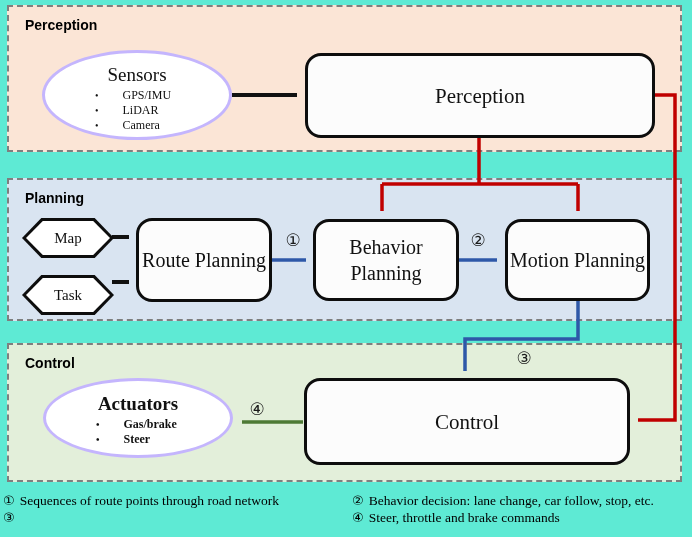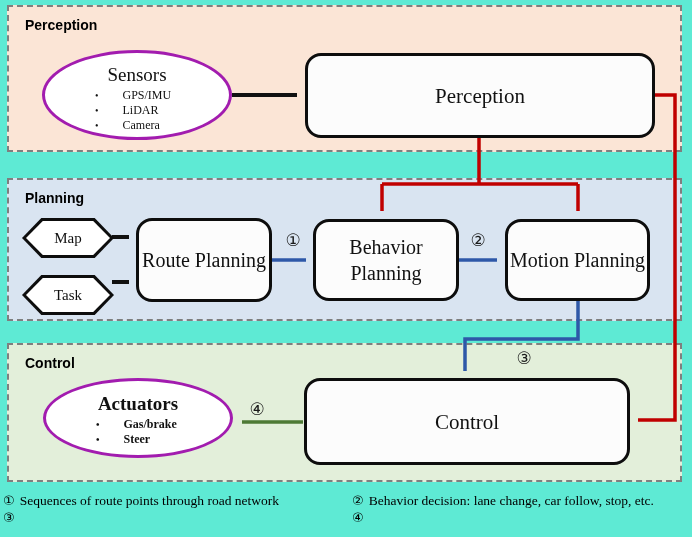--- a/index.html
+++ b/index.html
@@ -31,21 +31,21 @@
   .rounded{border-radius:16px;}
   .box-label{font-size:20px;line-height:26px;}
   .box-label-lg{font-size:21px;}
   #perception-box{left:305px;top:53px;width:350px;height:85px;}
   #route-box{left:136px;top:218px;width:136px;height:84px;align-items:center;}
   #behavior-box{left:313px;top:219px;width:146px;height:82px;}
   #motion-box{left:505px;top:219px;width:145px;height:82px;}
   #control-box{left:304px;top:378px;width:326px;height:87px;}
   
   .ellipse{
-    position:absolute;background:#ffffff;border:3px solid #a21caf;border-radius:50%;
+    position:absolute;background:#ffffff;border:3px solid #c4b5fd;border-radius:50%;
     box-sizing:border-box;display:flex;flex-direction:column;align-items:center;
     z-index:3;
   }
   #sensors-ellipse{left:42px;top:50px;width:190px;height:90px;padding-top:11px;}
   #actuators-ellipse{left:43px;top:378px;width:190px;height:80px;padding-top:12px;font-weight:bold;}
   .ellipse-title{font-size:19px;line-height:21px;}
   .bullet-list{margin-top:3px;align-self:stretch;padding-left:50px;}
   .bullet-row{display:flex;align-items:baseline;gap:24px;font-size:12px;line-height:14px;text-align:left;}
   .bullet-dot{font-size:10px;}
   
@@ -206,16 +206,17 @@
     </div>
     <div class="legend-item">
       <span class="legend-marker">②</span>
       <span>Behavior decision: lane change, car follow, stop, etc.</span>
     </div>
     <div class="legend-item">
       <span class="legend-marker">③</span>
     </div>
     <div class="legend-item">
       <span class="legend-marker">④</span>
+      <span>Steer, throttle and brake commands</span>
     </div>
   </div>
 
 </div>
 
 </body></html>

